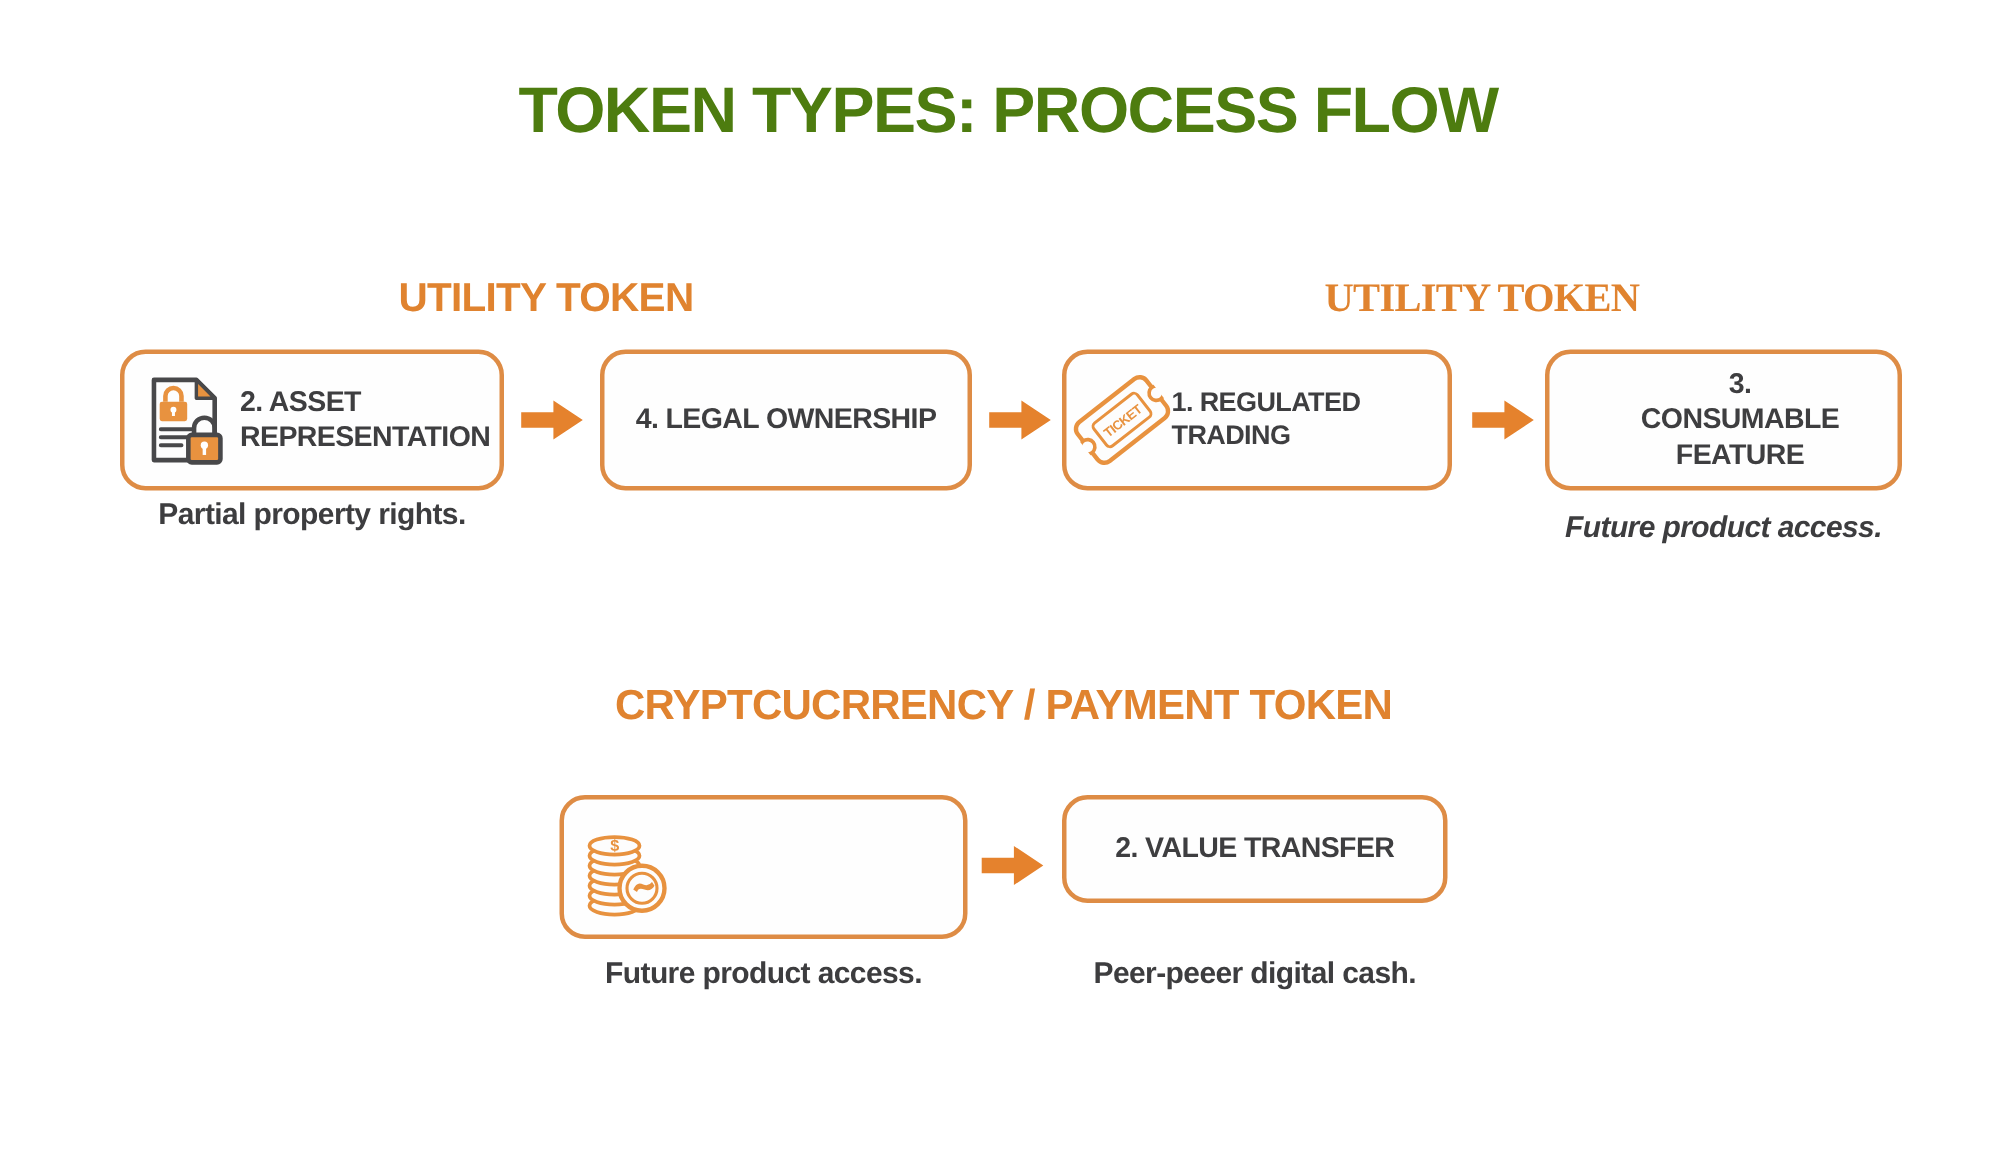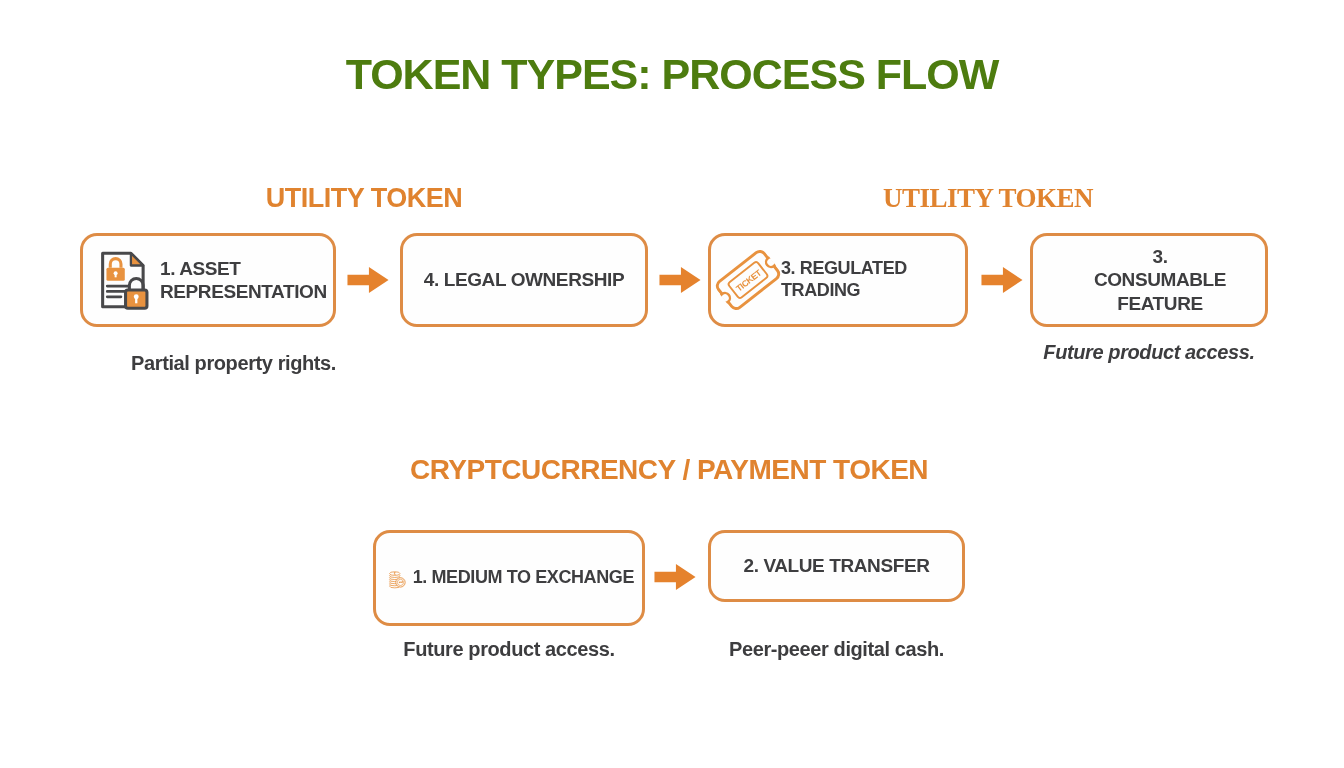--- a/index.html
+++ b/index.html
@@ -49,21 +49,21 @@
     <path d="M20 24 v-5 a7 7 0 0 1 14 0 v5" fill="none" stroke="#e8923f" stroke-width="4"></path>
     <rect x="15" y="24" width="24" height="17" rx="2" fill="#e8923f"></rect>
     <circle cx="27" cy="31" r="2.6" fill="#fff"></circle>
     <rect x="25.7" y="31" width="2.6" height="5.5" fill="#fff"></rect>
     <path d="M16 48 H44 M16 55 H40 M16 62 H34" stroke="#48484a" stroke-width="3.5" stroke-linecap="round"></path>
     <path d="M45 53 v-6 a9 9 0 0 1 18 0 v6" fill="none" stroke="#48484a" stroke-width="4"></path>
     <rect x="40" y="53" width="28" height="24" rx="3" fill="#e8923f" stroke="#48484a" stroke-width="4"></rect>
     <circle cx="54" cy="62" r="3.2" fill="#fff"></circle>
     <rect x="52.5" y="63" width="3" height="7.5" fill="#fff"></rect>
   </svg>
-  <div class="box-label left" style="width:165px;">1. ASSET REPRESENTATION</div>
+  <div class="box-label left" style="width:165px;">2. ASSET REPRESENTATION</div>
 </div>
 
 <svg class="abs arrow" style="top:266px;left:347px;" viewBox="0 0 44 30">
   <path d="M0 9.5 H23 V1 L44 15 L23 29 V20.5 H0 Z" fill="#e5822d"></path>
 </svg>
 
 <div class="abs flow-box" style="top:233px;left:400px;width:248px;height:94px;">
   <div class="box-label">4. LEGAL OWNERSHIP</div>
 </div>
 
@@ -74,52 +74,51 @@
 <div class="abs flow-box with-icon" style="top:233px;left:708px;width:260px;height:94px;padding-left:6px;gap:2px;">
   <span class="ticket-wrap">
     <svg width="62" height="38" viewBox="0 0 64 38">
       <rect x="2" y="2" width="60" height="34" rx="6" fill="#fdfdfd" stroke="#e8923f" stroke-width="3"></rect>
       <circle cx="2" cy="19" r="5" fill="#fdfdfd" stroke="#e8923f" stroke-width="2.5"></circle>
       <circle cx="62" cy="19" r="5" fill="#fdfdfd" stroke="#e8923f" stroke-width="2.5"></circle>
       <rect x="13" y="9" width="38" height="20" rx="3" fill="none" stroke="#e8923f" stroke-width="2"></rect>
       <text x="32" y="23" font-size="9" font-weight="bold" fill="#e8923f" text-anchor="middle" font-family="Liberation Sans, sans-serif">TICKET</text>
     </svg>
   </span>
-  <div class="box-label left" style="font-size:18px;">3. REGULATED TRADING</div>
+  <div class="box-label left" style="font-size:18px;">1. REGULATED TRADING</div>
 </div>
 
 <svg class="abs arrow" style="top:266px;left:981px;" viewBox="0 0 44 30">
   <path d="M0 9.5 H23 V1 L44 15 L23 29 V20.5 H0 Z" fill="#e5822d"></path>
 </svg>
 
 <div class="abs flow-box" style="top:233px;left:1030px;width:238px;height:94px;padding-left:22px;">
   <div class="box-label" style="width:150px;">3. CONSUMABLE FEATURE</div>
 </div>
 
-<div class="abs caption" style="top:352px;left:80px;width:256px;text-align:right;">Partial property rights.</div>
+<div class="abs caption" style="top:332px;left:80px;width:256px;">Partial property rights.</div>
 
 <div class="abs caption" style="top:341px;left:1030px;width:238px;font-style:italic;">Future product access.</div>
 
 <div class="abs section-heading" style="top:454px;left:373px;width:592px;font-size:28px;">CRYPTCUCRRENCY / PAYMENT TOKEN</div>
 
 <div class="abs flow-box with-icon" style="top:530px;left:373px;width:272px;height:96px;gap:6px;">
   <svg width="60" height="76" viewBox="0 0 72 90">
     <ellipse cx="26" cy="76" rx="20" ry="7" fill="#fdfdfd" stroke="#e8923f" stroke-width="3"></ellipse>
     <ellipse cx="26" cy="68" rx="20" ry="7" fill="#fdfdfd" stroke="#e8923f" stroke-width="3"></ellipse>
     <ellipse cx="26" cy="60" rx="20" ry="7" fill="#fdfdfd" stroke="#e8923f" stroke-width="3"></ellipse>
     <ellipse cx="26" cy="52" rx="20" ry="7" fill="#fdfdfd" stroke="#e8923f" stroke-width="3"></ellipse>
     <ellipse cx="26" cy="44" rx="20" ry="7" fill="#fdfdfd" stroke="#e8923f" stroke-width="3"></ellipse>
     <ellipse cx="26" cy="36" rx="20" ry="7" fill="#fdfdfd" stroke="#e8923f" stroke-width="3"></ellipse>
     <ellipse cx="26" cy="28" rx="20" ry="7" fill="#fdfdfd" stroke="#e8923f" stroke-width="3"></ellipse>
     <text x="26" y="32" font-size="13" font-weight="bold" fill="#e8923f" text-anchor="middle" font-family="Liberation Sans, sans-serif">$</text>
     <circle cx="48" cy="62" r="18" fill="#fdfdfd" stroke="#e8923f" stroke-width="3.5"></circle>
     <circle cx="48" cy="62" r="12" fill="none" stroke="#e8923f" stroke-width="2.5"></circle>
     <path d="M41 63 q3 -7 8 -4 q4 2 7 -2 l2 3 q-3 5 -8 3 q-5 -2 -6 2 Z" fill="#e8923f"></path>
   </svg>
-  <div class="box-label left" style="font-size:18px;white-space:nowrap;">1. MEDIUM TO EXCHANGE</div>
 </div>
 
 <svg class="abs arrow" style="top:563px;left:654px;" viewBox="0 0 44 30">
   <path d="M0 9.5 H23 V1 L44 15 L23 29 V20.5 H0 Z" fill="#e5822d"></path>
 </svg>
 
 <div class="abs flow-box" style="top:530px;left:708px;width:257px;height:72px;">
   <div class="box-label">2. VALUE TRANSFER</div>
 </div>
 

